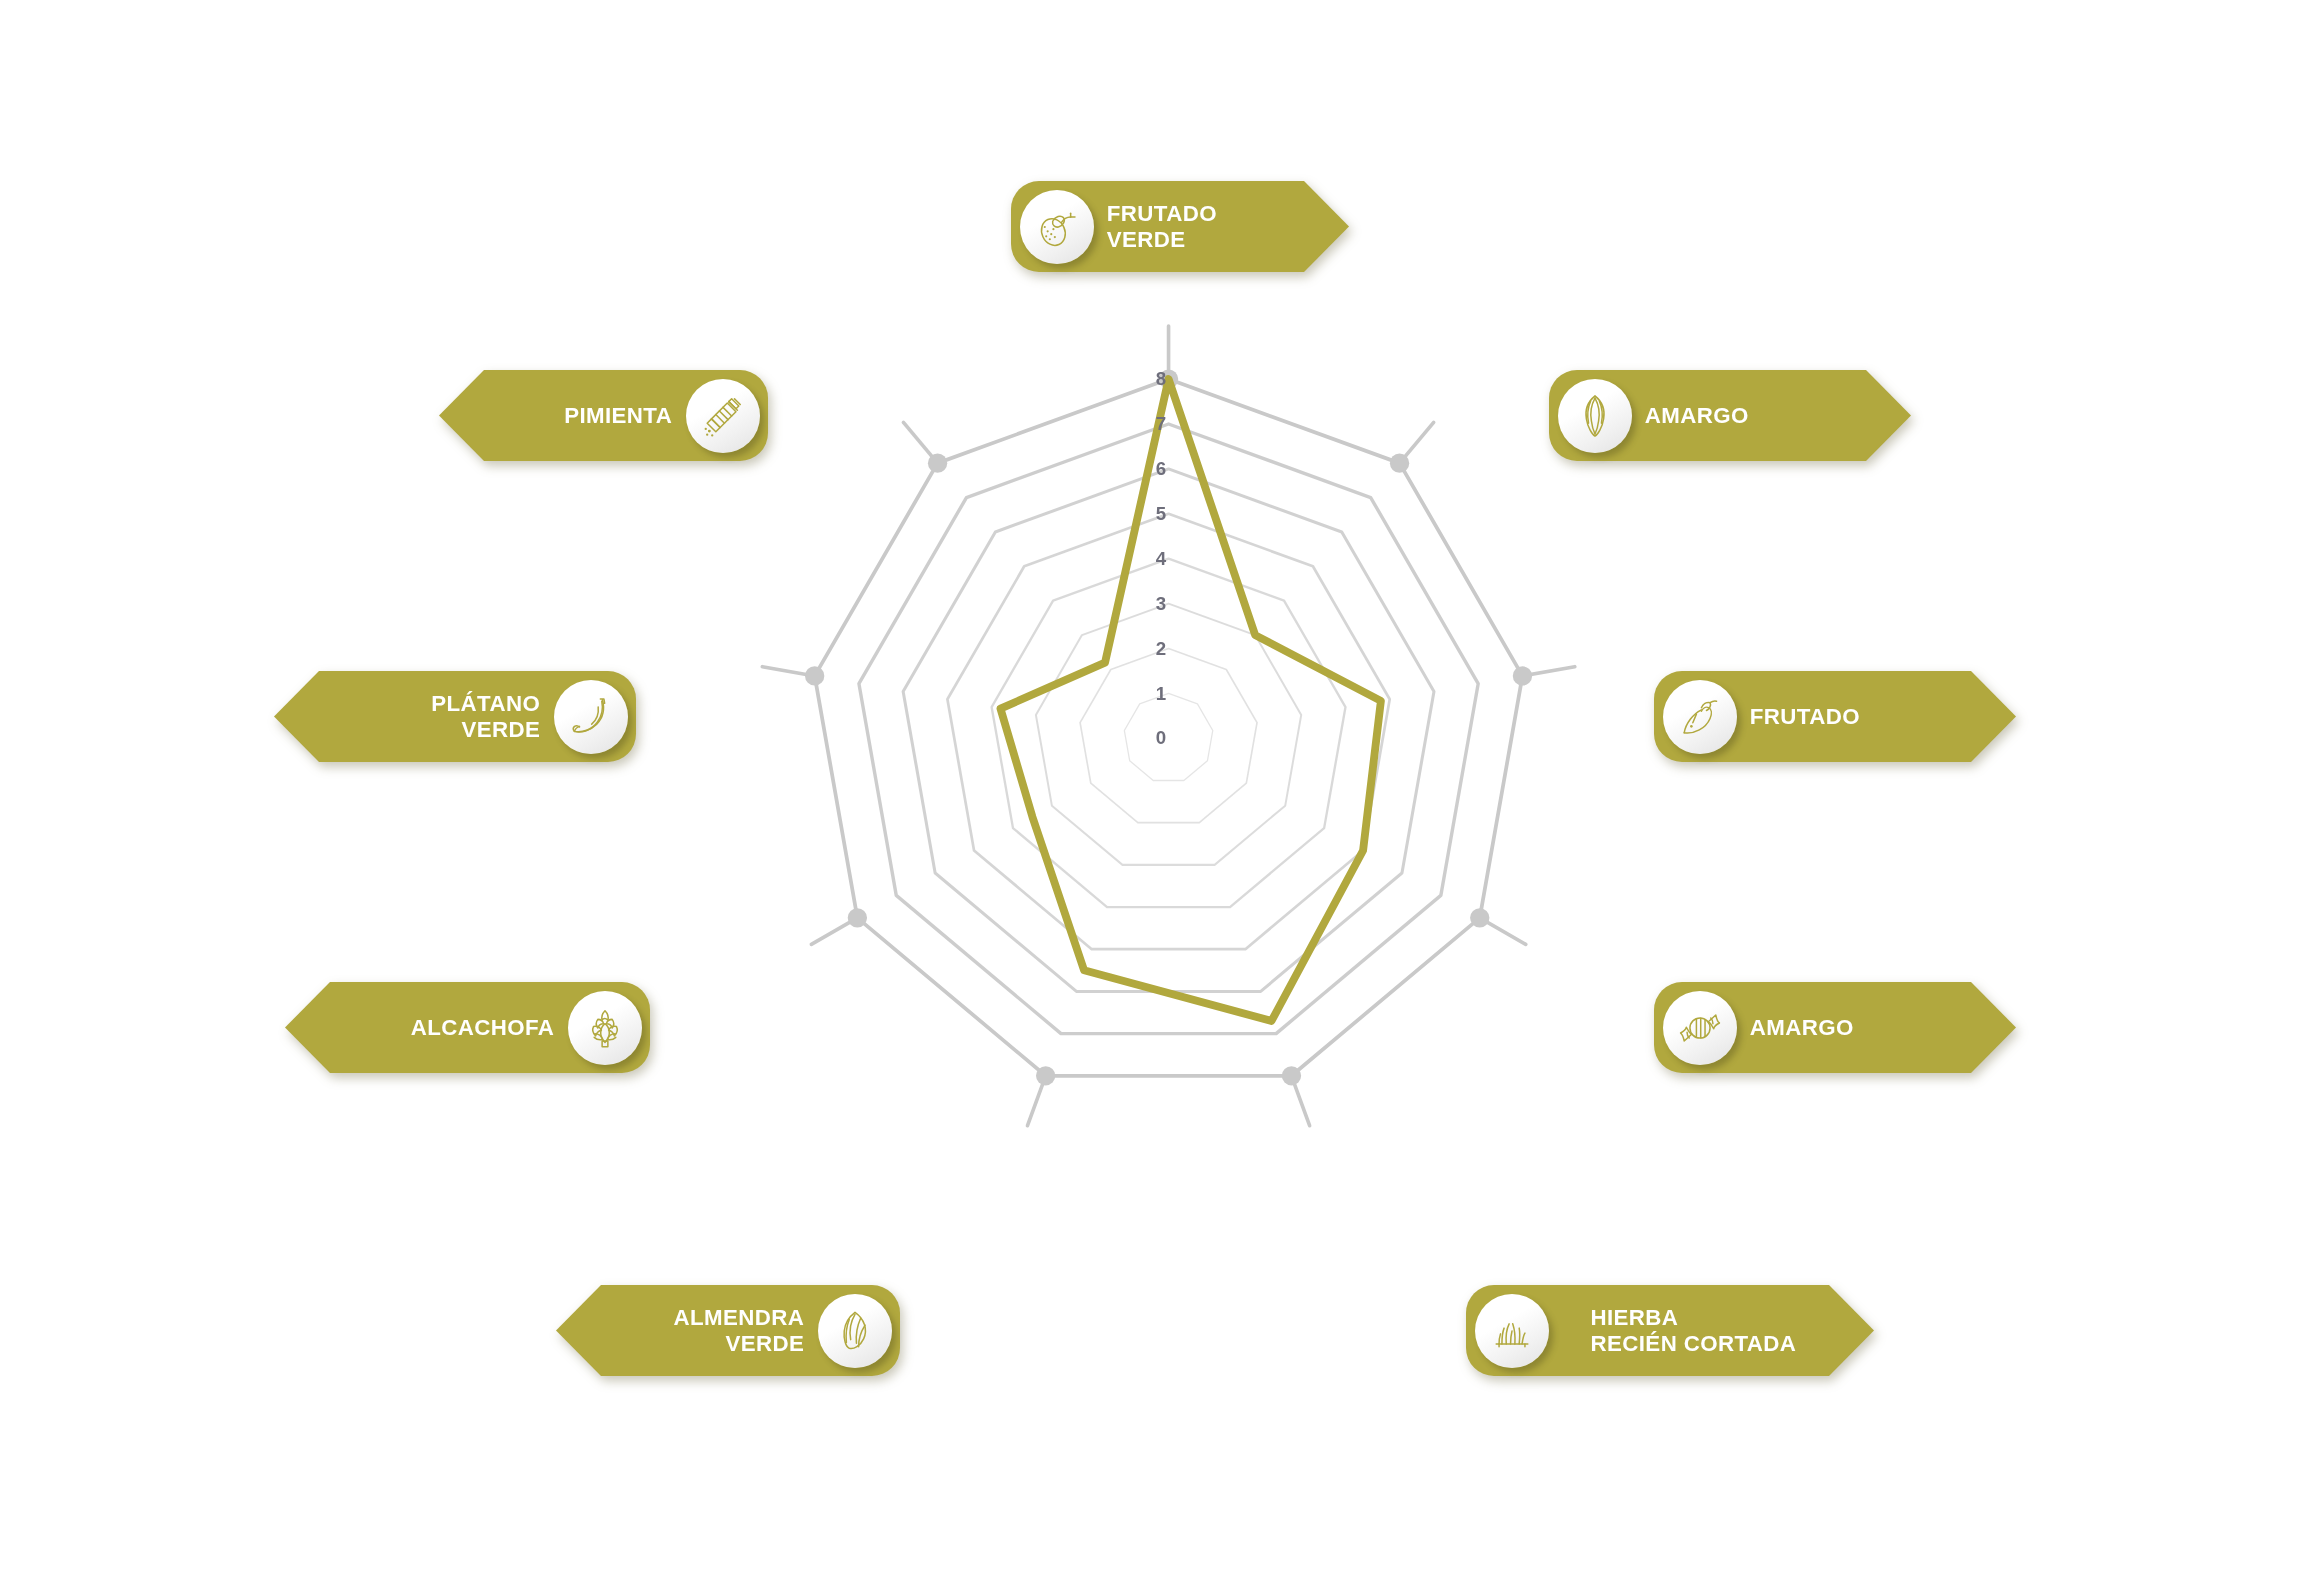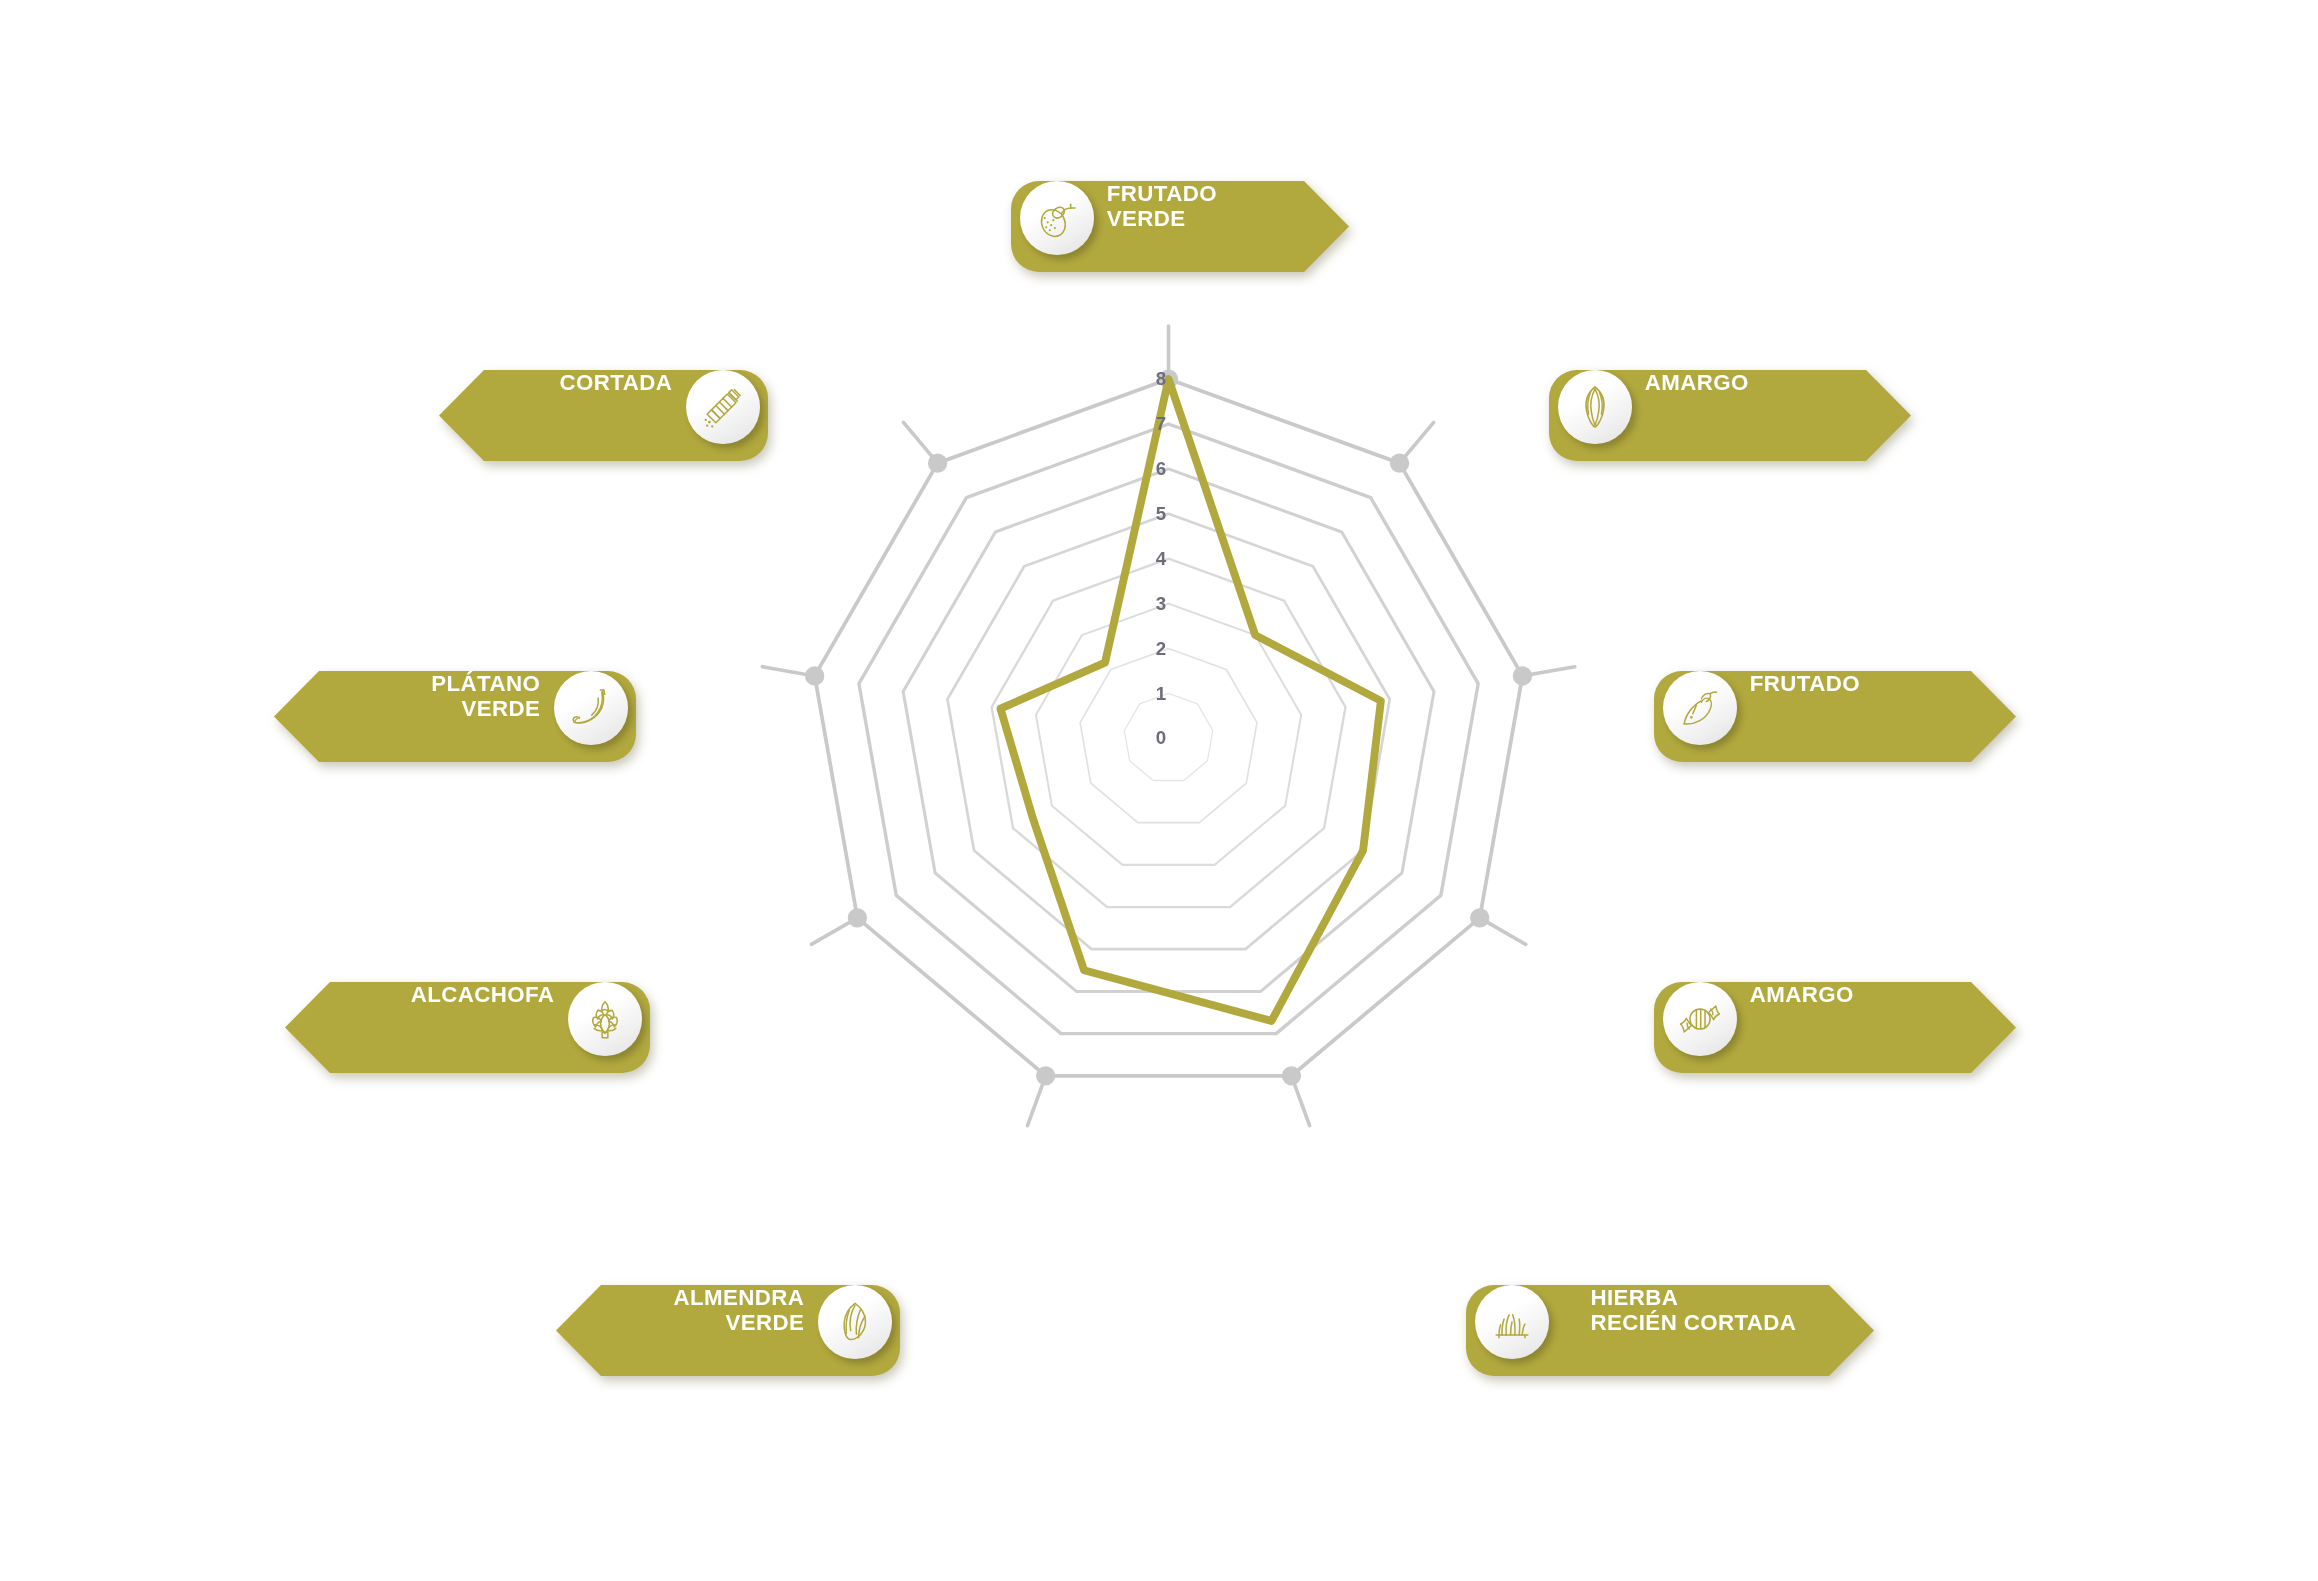--- a/index.html
+++ b/index.html
@@ -27,21 +27,21 @@
   .badge.point-right .plate{
     clip-path:polygon(0 0, calc(100% - 45px) 0, 100% 50%, calc(100% - 45px) 100%, 0 100%);
     border-top-left-radius:28px;border-bottom-left-radius:28px;
   }
   .badge.point-left .plate{
     clip-path:polygon(45px 0, 100% 0, 100% 100%, 45px 100%, 0 50%);
     border-top-right-radius:28px;border-bottom-right-radius:28px;
   }
   .badge .inner{
     position:relative;z-index:2;
-    display:flex;align-items:flex-start;
+    display:flex;align-items:center;
     width:100%;height:100%;
     box-sizing:border-box;
   }
   .badge.point-right .inner{padding-left:8.5px;padding-right:52px;}
   .badge.point-left  .inner{padding-left:52px;padding-right:8.5px;flex-direction:row-reverse;}
 
   .disc{
     flex:0 0 auto;
     width:74px;height:74px;border-radius:50%;
     background:linear-gradient(150deg,#ffffff 0%,#ffffff 38%,#f0f0f0 72%,#e2e2e2 100%);
@@ -285,19 +285,19 @@
               <path d="M32 20l12 12"></path>
               <path d="M27 25l12 12"></path>
               <path d="M22 30l12 12"></path>
               <path d="M16 36l12 12-6 6-12-12z"></path>
               <circle class="dot" cx="13" cy="53" r="2"></circle>
               <circle class="dot" cx="8" cy="50" r="1.6"></circle>
               <circle class="dot" cx="10" cy="58" r="1.6"></circle>
               <circle class="dot" cx="17" cy="59" r="1.6"></circle>
             </svg>
           </div>
-          <div class="txt" style="flex: 1 1 auto;">CORTADA</div>
+          <div class="txt" style="flex: 1 1 auto;">PIMIENTA</div>
         </div>
       </div>
     </div>
 
 </div>
 
 
 </body></html>

